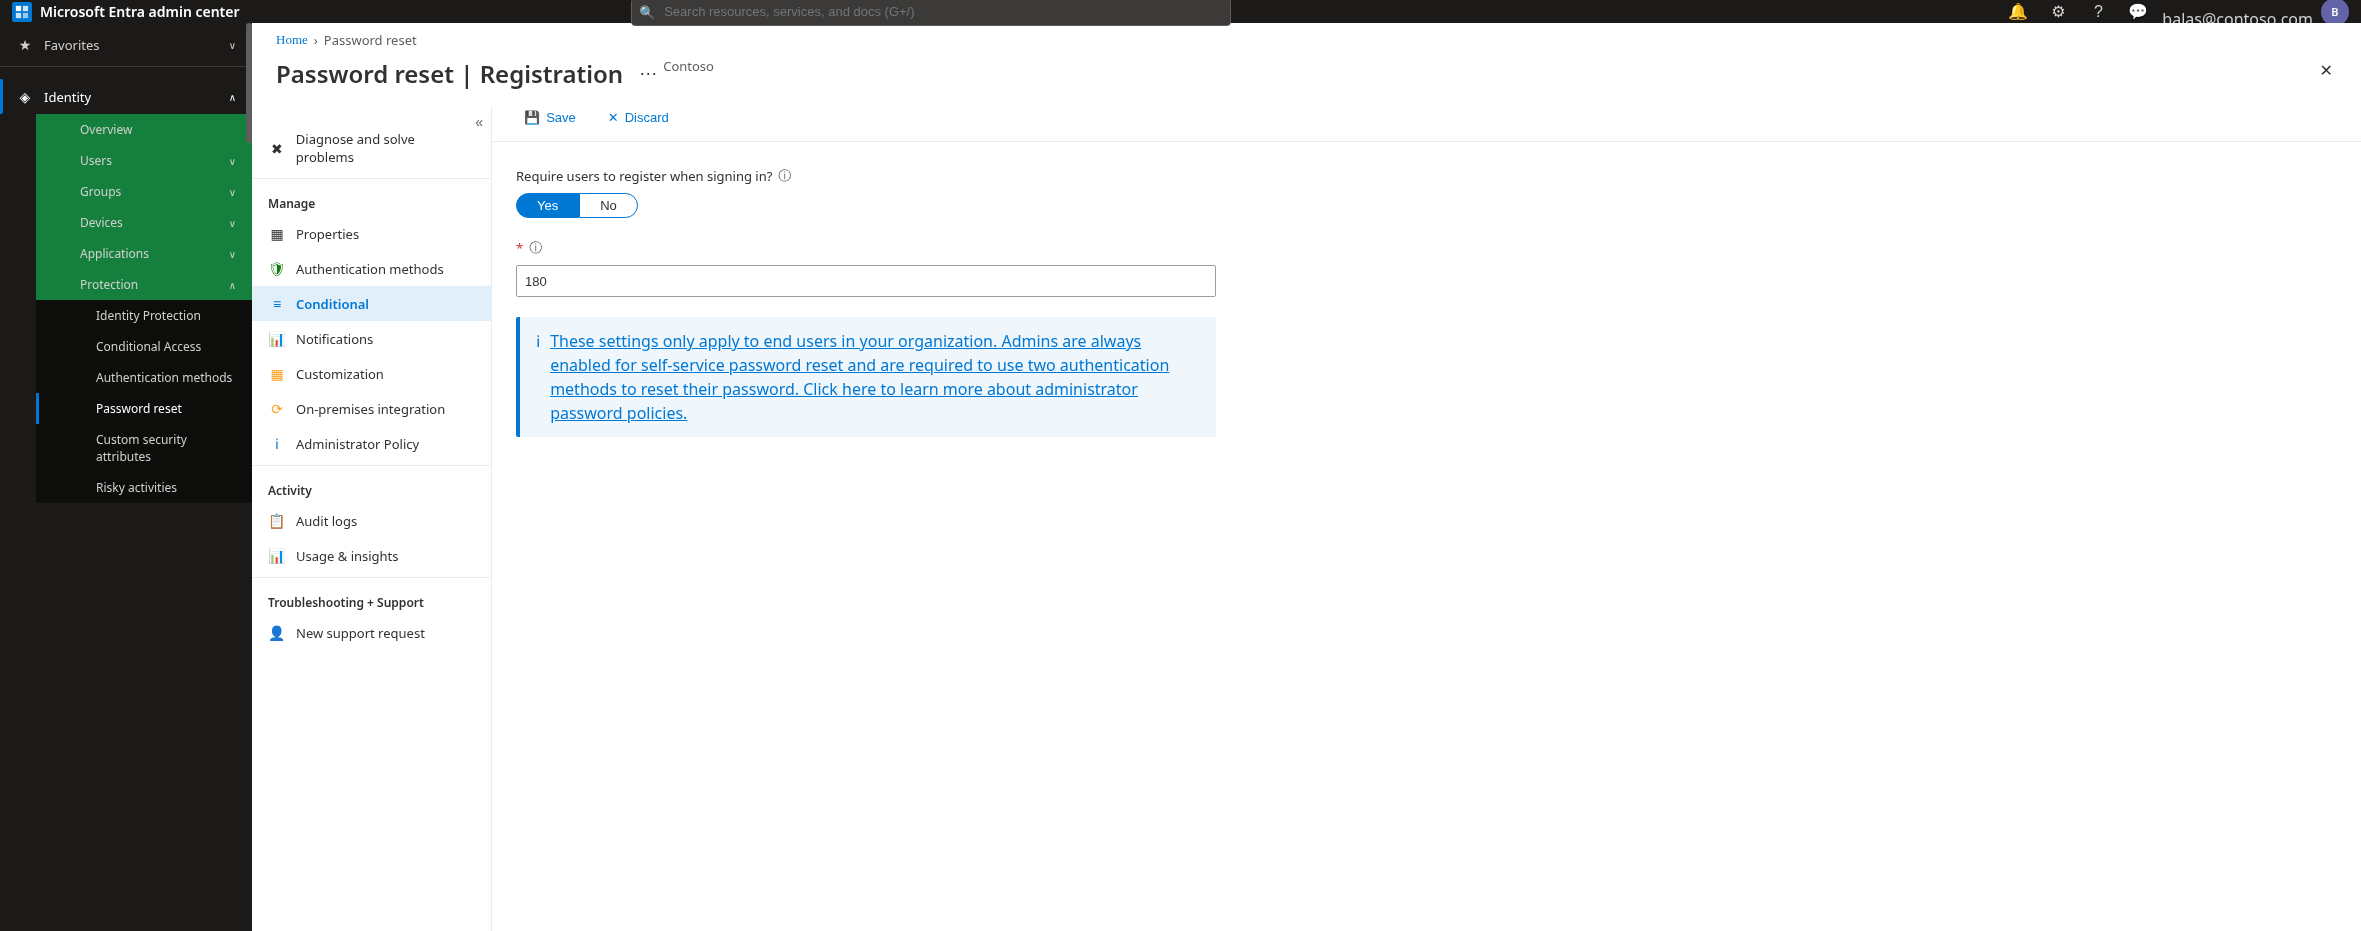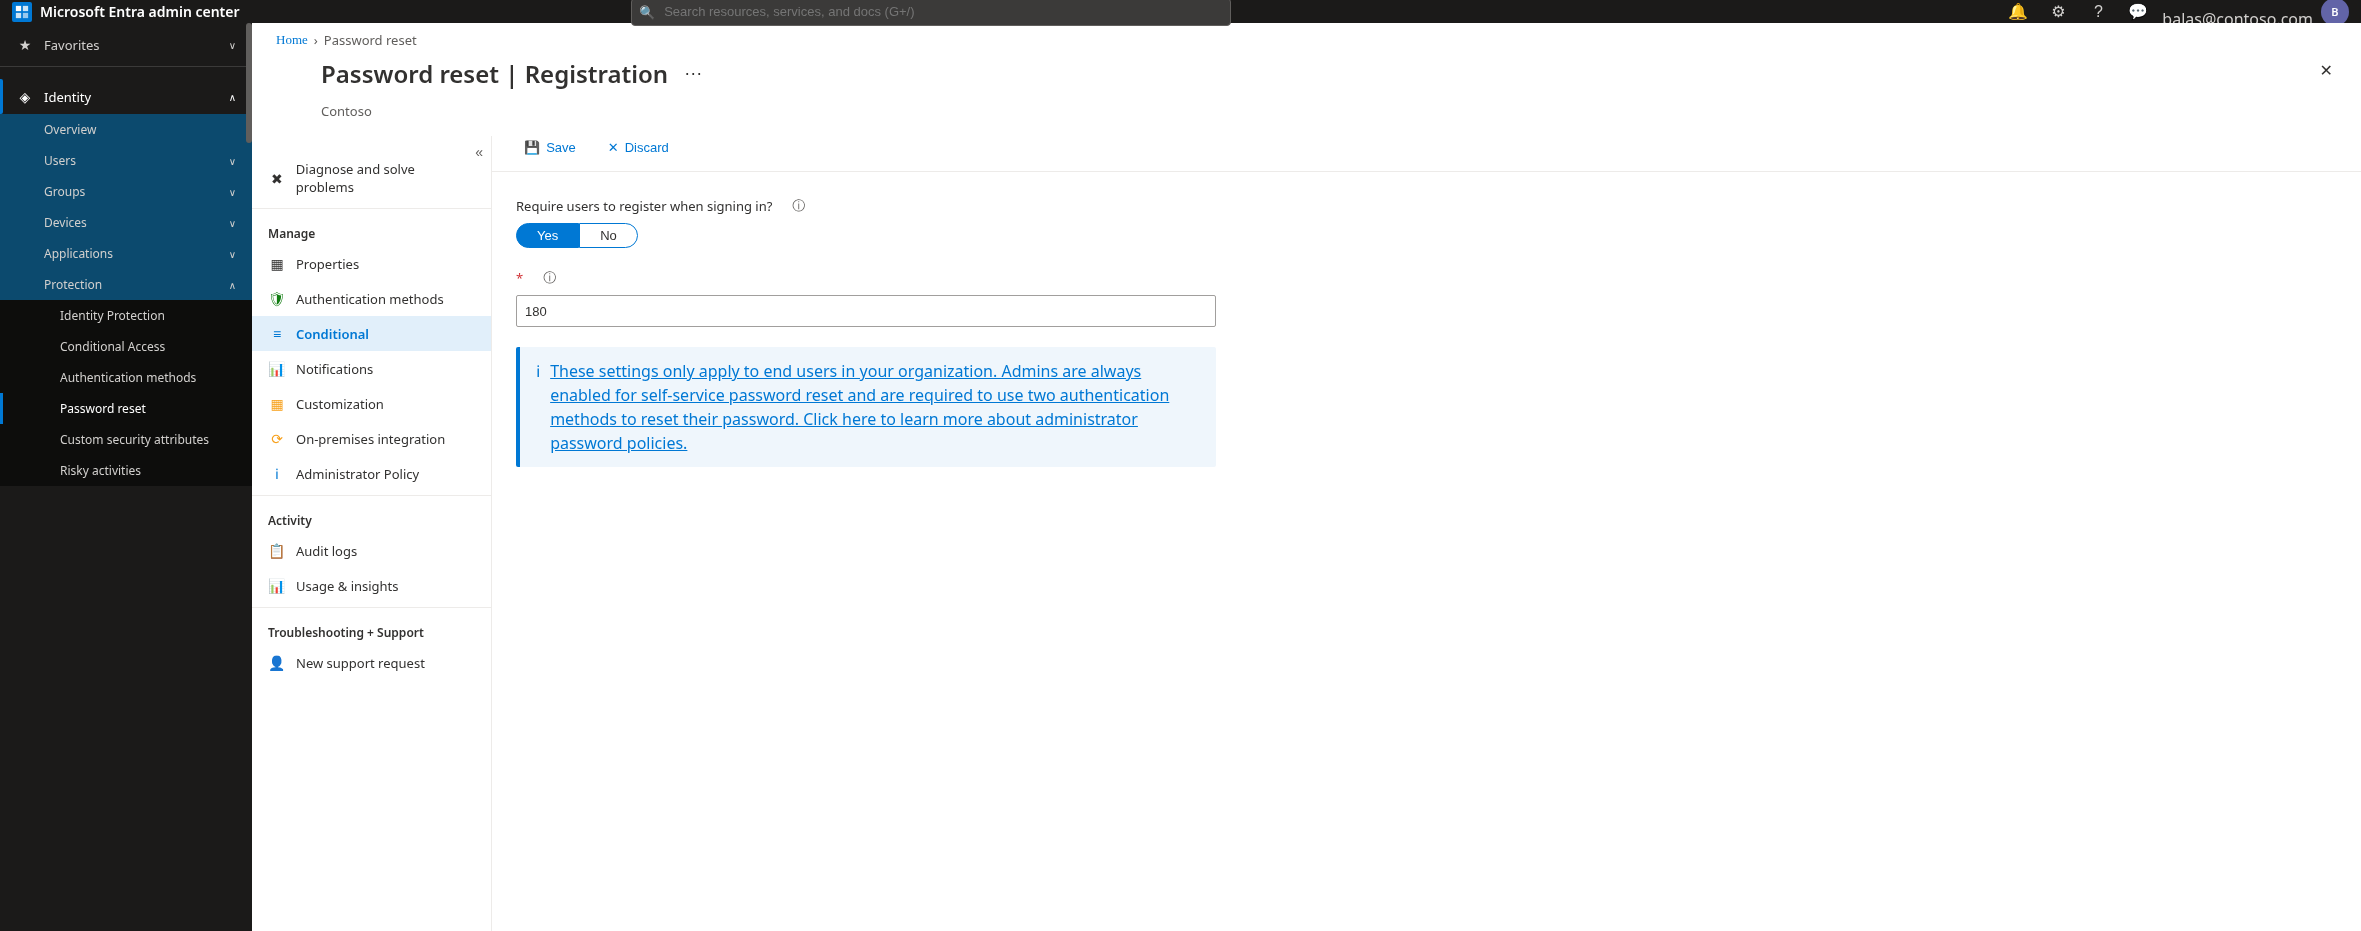--- a/index.html
+++ b/index.html
@@ -27,21 +27,21 @@
 
     
     .sidebar { width: 252px; background: #1b1a19; display: flex; flex-direction: column; overflow-y: auto; flex-shrink: 0; }
     .sidebar-section { padding: 4px 0; }
     .sidebar-item { display: flex; align-items: center; gap: 10px; padding: 8px 16px; color: #d2d0ce; cursor: pointer; user-select: none; font-size: 13px; position: relative; }
     .sidebar-item.active { color: white; }
     .sidebar-item.active::before { content: ''; position: absolute; left: 0; top: 0; bottom: 0; width: 3px; background: #0078d4; border-radius: 0 2px 2px 0; }
     .sidebar-item .chevron { margin-left: auto; font-size: 10px; }
     .sidebar-item .item-icon { font-size: 14px; width: 18px; text-align: center; }
     .sidebar-divider { height: 1px; background: #3b3a39; margin: 4px 0; }
-    .sidebar-subitems { background: #0c4a6e; }
+    .sidebar-subitems { background: #15803d; margin-left: 36px; }
     .sidebar-subitem { display: flex; align-items: center; gap: 10px; padding: 7px 16px 7px 44px; color: #d2d0ce; cursor: pointer; font-size: 12px; }
     .sidebar-subitem.active { color: white; border-left: 3px solid #0078d4; padding-left: 41px; }
     .sidebar-scroll-thumb { position: absolute; right: 0; top: 40px; width: 6px; height: 120px; background: #605e5c; border-radius: 3px; }
 
     
     .content-area { flex: 1; display: flex; flex-direction: column; background: white; overflow: hidden; }
 
     
     .secondary-nav { width: 240px; background: white; border-right: 1px solid #edebe9; overflow-y: auto; flex-shrink: 0; position: relative; }
     .secondary-nav-collapse { position: absolute; top: 8px; right: 8px; background: none; border: none; cursor: pointer; color: #605e5c; font-size: 14px; }
@@ -55,34 +55,34 @@
     .main-content { flex: 1; overflow-y: auto; display: flex; flex-direction: column; }
 
     
     .breadcrumb-bar { padding: 8px 24px 0; display: flex; align-items: center; gap: 6px; color: #0078d4; font-size: 13px; }
     .breadcrumb-bar .sep { color: #605e5c; }
     .breadcrumb-bar a { color: #0078d4; text-decoration: none; font-family: Liberation Serif, serif; }
     .breadcrumb-bar .current { color: #605e5c; }
 
     
     .page-header { padding: 8px 24px 16px; display: flex; align-items: flex-start; justify-content: space-between; }
-    .page-header-left { display: flex; flex-direction: column; gap: 12px; margin-left: 45px; }
+    .page-header-left { display: flex; gap: 2px; }
     .page-title { font-size: 24px; font-weight: 600; color: #323130; display: flex; align-items: center; gap: 12px; }
     .page-subtitle { font-size: 13px; color: #605e5c; }
     .page-more-btn { background: none; border: none; cursor: pointer; color: #323130; font-size: 18px; padding: 4px; }
     .page-close-btn { background: none; border: none; cursor: pointer; color: #323130; font-size: 16px; padding: 4px; }
 
     
     .toolbar { padding: 0 24px 12px; display: flex; align-items: center; gap: 16px; border-bottom: 1px solid #edebe9; }
     .toolbar-btn { display: flex; align-items: center; gap: 6px; background: none; border: none; cursor: pointer; color: #0078d4; font-size: 13px; padding: 4px 8px; }
 
     
     .form-content { padding: 24px; flex: 1; }
     .form-field { margin-bottom: 20px; }
-    .form-label { font-size: 13px; color: #323130; margin-bottom: 8px; display: flex; align-items: center; gap: 20px; }
+    .form-label { font-size: 13px; color: #323130; margin-bottom: 8px; display: flex; align-items: center; gap: 6px; }
     .form-label .required { color: #d13438; }
     .form-label .info-icon { color: #605e5c; cursor: pointer; }
     .toggle-group { display: flex; align-items: center; gap: 0; }
     .toggle-btn { padding: 4px 20px; border: 1px solid #0078d4; cursor: pointer; font-size: 13px; font-weight: 500; }
     .toggle-btn.selected { background: #0078d4; color: white; }
     .toggle-btn:not(.selected) { background: white; color: #323130; }
     .toggle-btn:first-child { border-radius: 20px 0 0 20px; }
     .toggle-btn:last-child { border-radius: 0 20px 20px 0; }
     .form-input { width: 700px; height: 32px; border: 1px solid #a19f9d; border-radius: 2px; padding: 0 8px; font-size: 13px; color: #323130; outline: none; }
 

